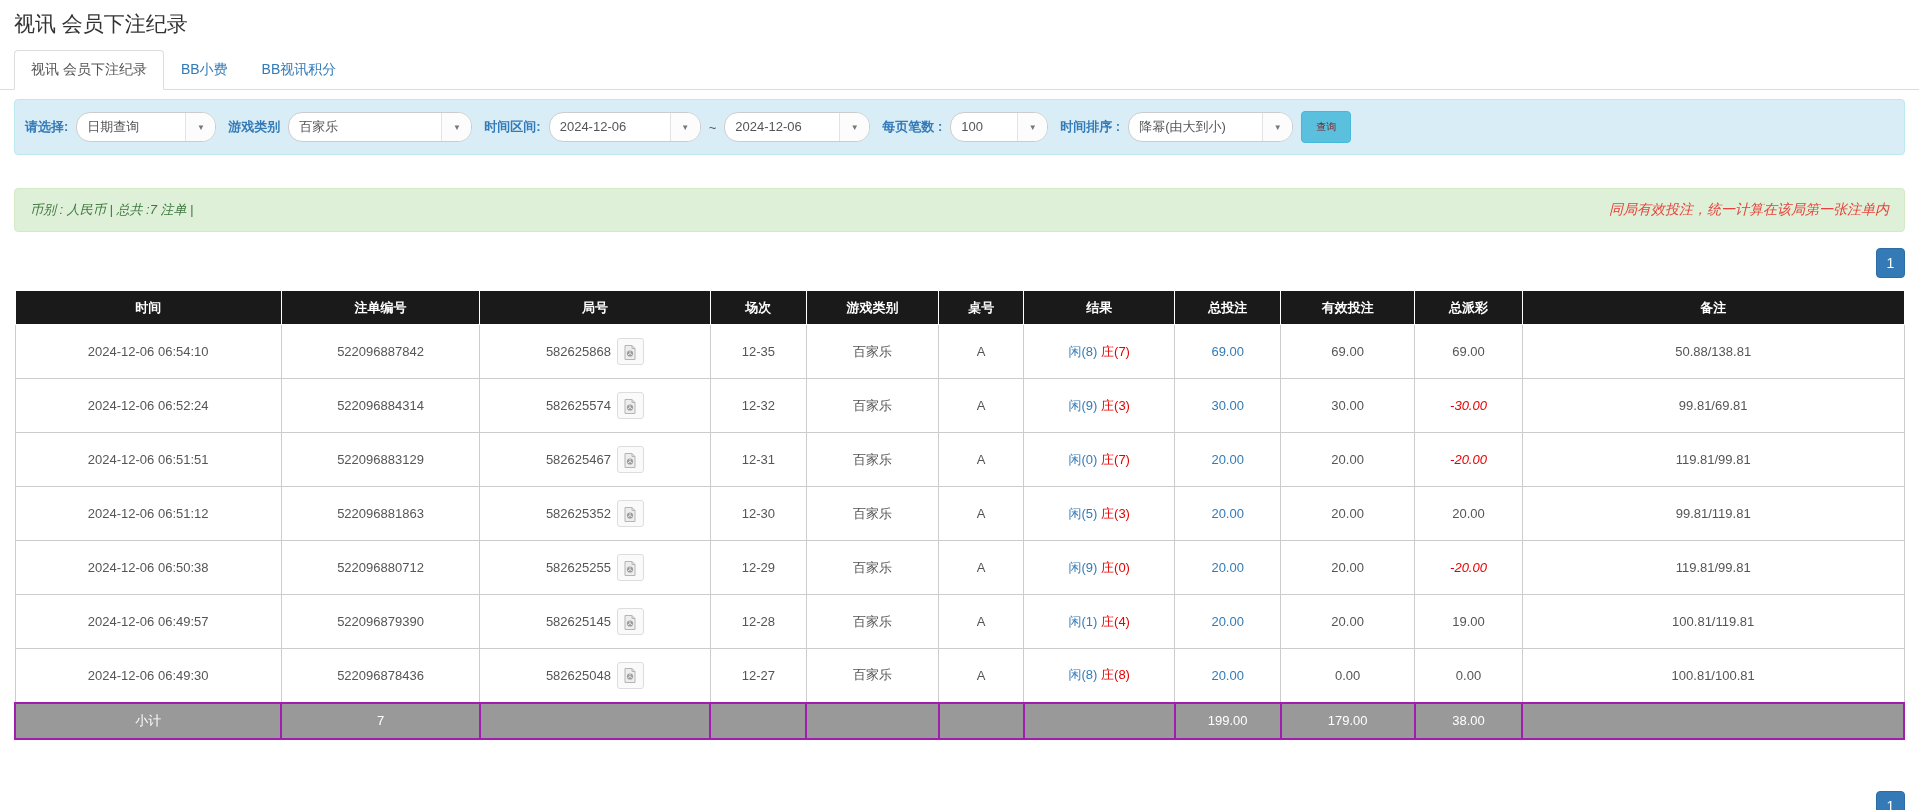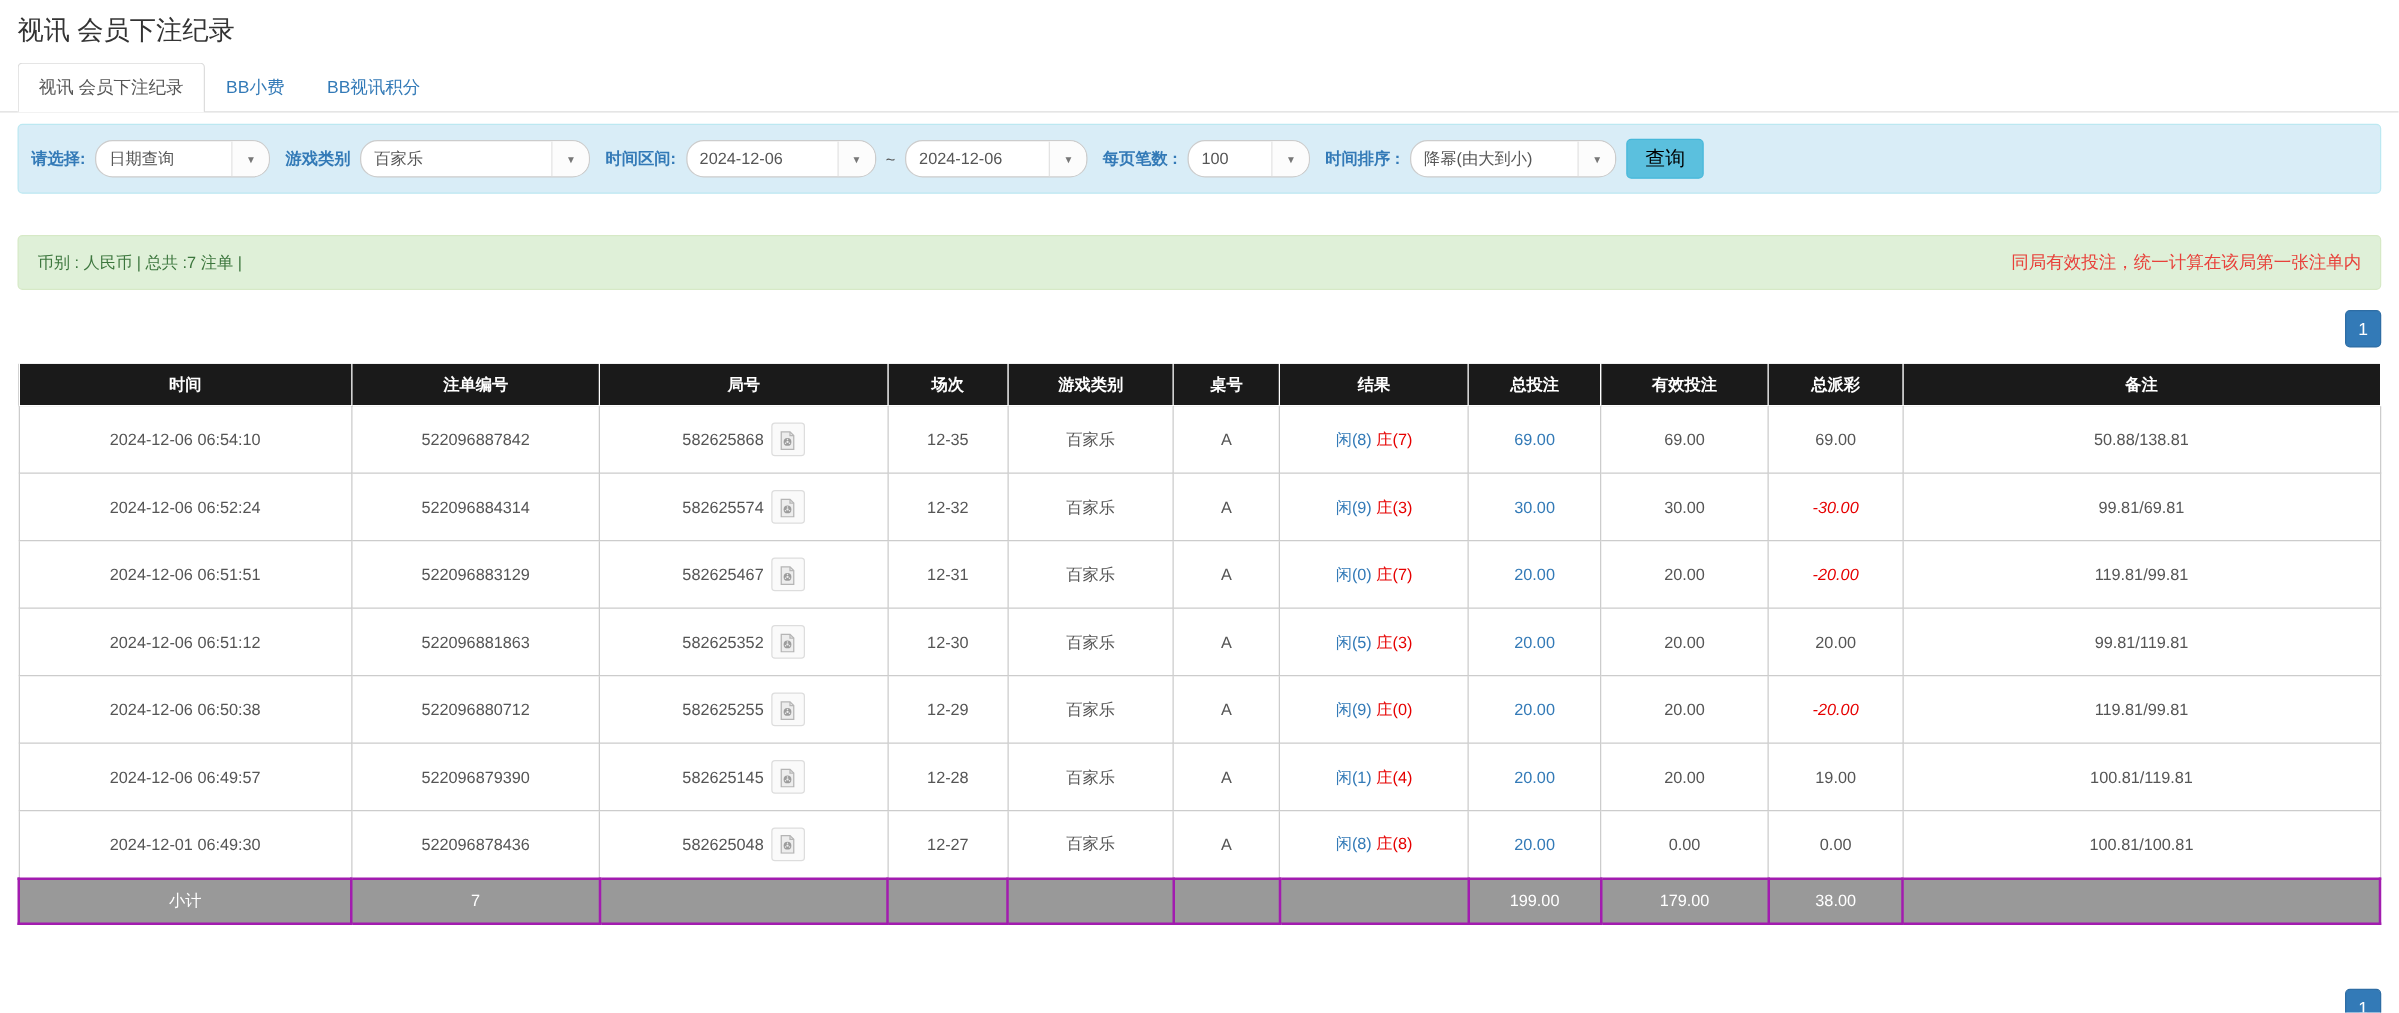--- a/index.html
+++ b/index.html
@@ -15,25 +15,25 @@
 
   .filter-panel { margin:9px 14px 0; background:#d9edf7; border:1px solid #bce8f1; border-radius:4px;
     padding:12px 10px; display:flex; align-items:center; gap:8px; height:56px; }
   .f-label { color:#337ab7; font-weight:bold; font-size:13px; white-space:nowrap; }
   .dd { display:inline-flex; align-items:stretch; background:#fff; border:1px solid #ccc; border-radius:14px;
         height:30px; overflow:hidden; cursor:pointer; }
   .dd-val { flex:1; font-size:13px; color:#555; line-height:28px; padding:0 10px; white-space:nowrap; overflow:hidden; }
   .dd-arrow { width:30px; display:flex; align-items:center; justify-content:center; color:#777;
               font-size:8px; border-left:1px solid #e3e3e3; background:#fcfcfc; }
   .tilde { color:#555; font-size:13px; }
-  .search-btn { background:#5bc0de; border:1px solid #46b8da; color:#000000; font-size:16px;
+  .search-btn { background:#5bc0de; border:1px solid #46b8da; color:#7f1d1d; font-size:10px;
     border-radius:4px; height:32px; padding:0 14px; cursor:pointer; }
 
   .summary-panel { margin:33px 14px 0; background:#dff0d8; border:1px solid #d6e9c6; border-radius:4px;
-    padding:12px 15px; display:flex; justify-content:space-between; align-items:center; height:44px; }
+    padding:12px 15px; display:flex; justify-content:space-between; align-items:center; height:44px;font-style:italic; }
   .summary-left { color:#3c763d; font-size:13px; }
   .summary-right { color:#e8403a; font-size:14px; }
 
   .pager-top { display:flex; justify-content:flex-end; margin:16px 14px 12px; }
   .page-btn { background:#337ab7; border:1px solid #2e6da4; color:#fff; font-size:14px;
     width:29px; height:30px; border-radius:4px; cursor:pointer; display:flex; align-items:center; justify-content:center; }
 
   table.records { width:1891px; margin:0 14px; border-collapse:collapse; table-layout:fixed; }
   thead th { background:#1a1a1a; color:#fff; font-size:13px; font-weight:bold; height:34px;
     text-align:center; border:1px solid #fff; }
@@ -345,21 +345,21 @@
       <span class="res-banker">庄(4)</span>
     </td>
     <td>
       <a class="bet-link">20.00</a>
     </td>
     <td>20.00</td>
     <td>19.00</td>
     <td>100.81/119.81</td>
   </tr>
       <tr>
-    <td>2024-12-01 06:49:30</td>
+    <td>2024-12-06 06:49:30</td>
     <td>522096878436</td>
     <td>
       <span class="round-wrap">
         <span>582625048</span>
         <button class="video-btn">
           <span style="display:inline-flex">
             <svg width="16" height="16" viewBox="0 0 16 16">
               <path d="M3 1.5h7l3 3v11H3z" fill="#ededed" stroke="#b5b5b5" stroke-width="1"></path>
               <path d="M10 1.5v3h3" fill="none" stroke="#b5b5b5" stroke-width="1"></path>
               <circle cx="8" cy="9.5" r="3.1" fill="#9c9c9c"></circle>

